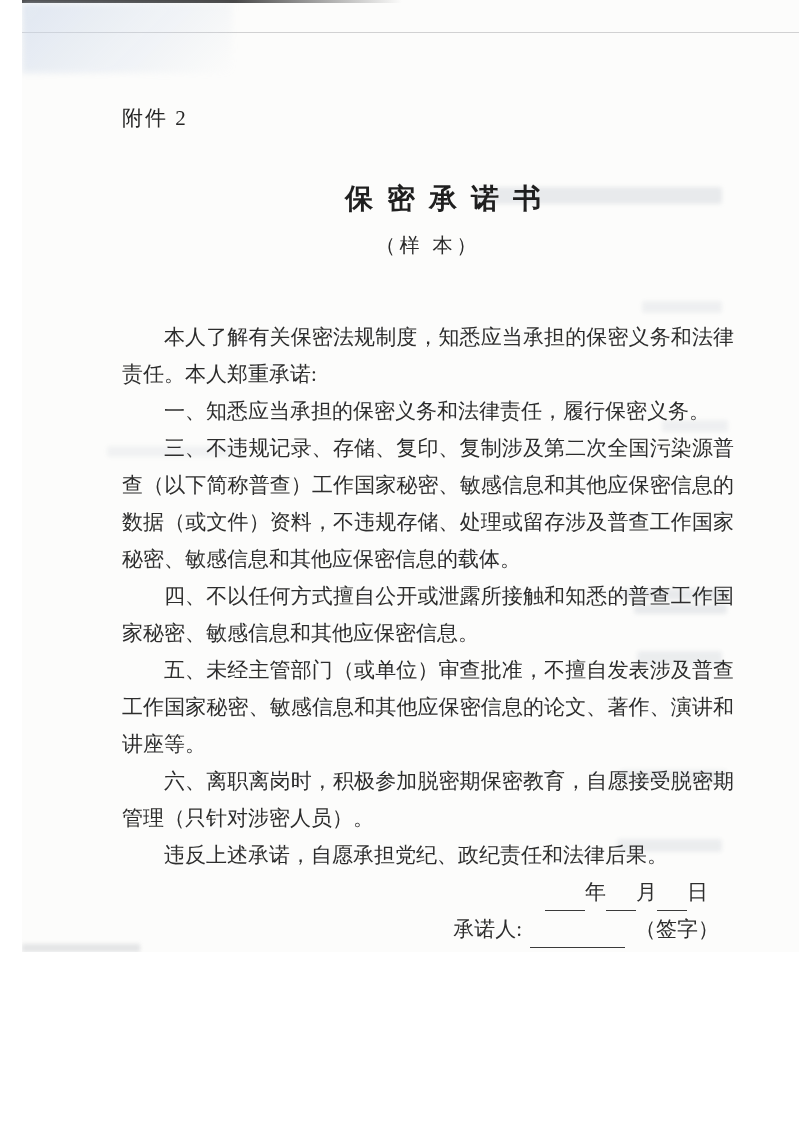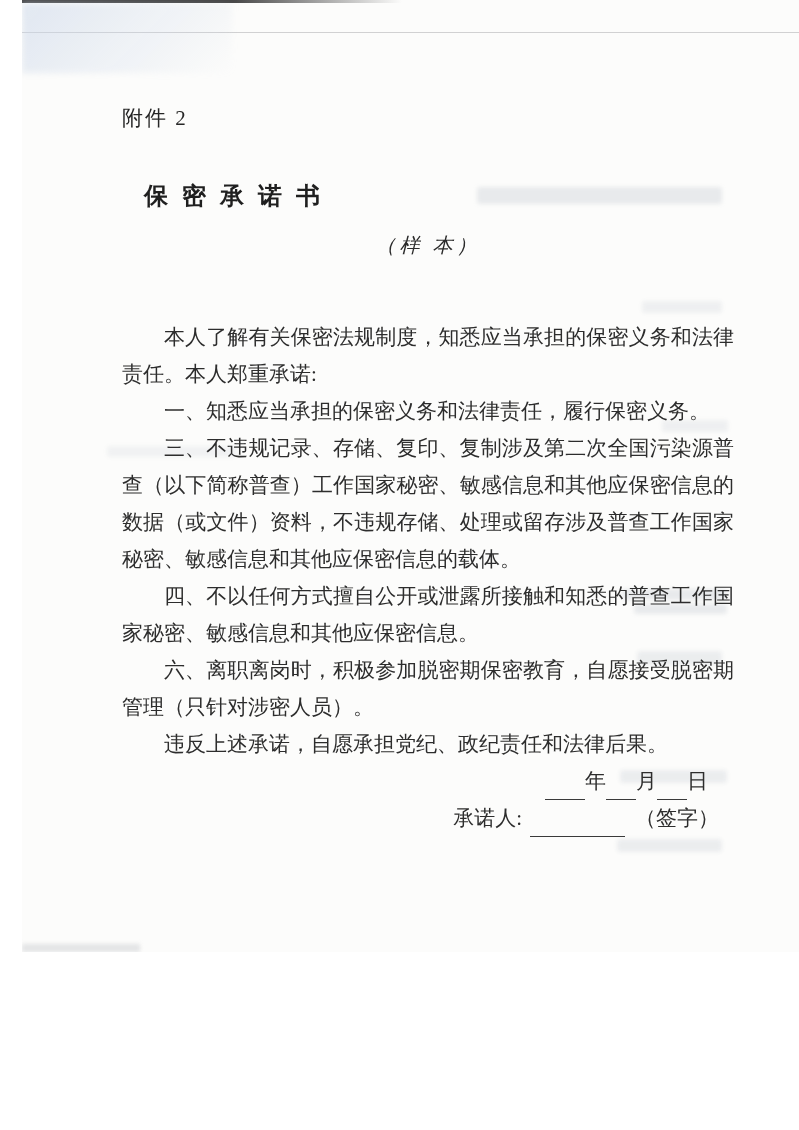--- a/index.html
+++ b/index.html
@@ -59,34 +59,34 @@
     font-size: 21px;
     letter-spacing: 2px;
     color: #262626;
   }
   .doc-title {
     position: absolute;
     left: 100px; top: 180px;
     width: 612px;
     margin: 0;
     padding-left: 22px;
-    font-size: 24px;
+    text-align: center;
+    font-size: 28px;
     font-weight: bold;
     letter-spacing: 14px;
     color: #1f1f1f;
   }
   .doc-subtitle {
     position: absolute;
     left: 100px; top: 232px;
     width: 612px;
     text-align: center;
     font-size: 20px;
     letter-spacing: 4px;
     color: #2a2a2a;
-    font-style: italic;
   }
   .doc-body {
     position: absolute;
     left: 100px; top: 319px;
     width: 612px;
     font-size: 21px;
     line-height: 37px;
     text-align: justify;
     text-justify: inter-character;
     color: #2d2d2d;
@@ -146,20 +146,21 @@
 
   <h1 class="doc-title">保密承诺书</h1>
 
   <div class="doc-subtitle">（样 本）</div>
 
   <div class="doc-body">
     <p>本人了解有关保密法规制度，知悉应当承担的保密义务和法律责任。本人郑重承诺:</p>
     <p>一、知悉应当承担的保密义务和法律责任，履行保密义务。</p>
     <p>三、不违规记录、存储、复印、复制涉及第二次全国污染源普查（以下简称普查）工作国家秘密、敏感信息和其他应保密信息的数据（或文件）资料，不违规存储、处理或留存涉及普查工作国家秘密、敏感信息和其他应保密信息的载体。</p>
     <p>四、不以任何方式擅自公开或泄露所接触和知悉的普查工作国家秘密、敏感信息和其他应保密信息。</p>
+    <p>五、未经主管部门（或单位）审查批准，不擅自发表涉及普查工作国家秘密、敏感信息和其他应保密信息的论文、著作、演讲和讲座等。</p>
     <p>六、离职离岗时，积极参加脱密期保密教育，自愿接受脱密期管理（只针对涉密人员）。</p>
     <p>违反上述承诺，自愿承担党纪、政纪责任和法律后果。</p>
 
     <div class="sig-row sig-row-date">
       <span class="blank blank-year"></span><span>年</span><span class="blank blank-month"></span><span>月</span><span class="blank blank-day"></span><span>日</span>
     </div>
 
     <div class="sig-row sig-row-name">
       <span>承诺人:</span><span class="blank blank-name"></span><span>（签字）</span>
     </div>

